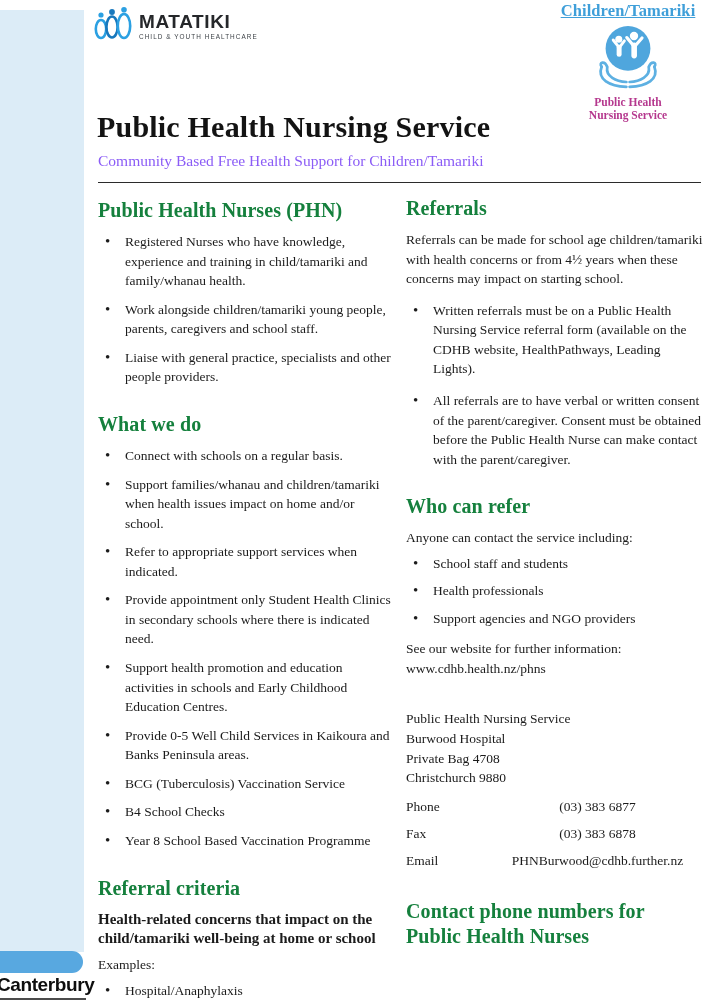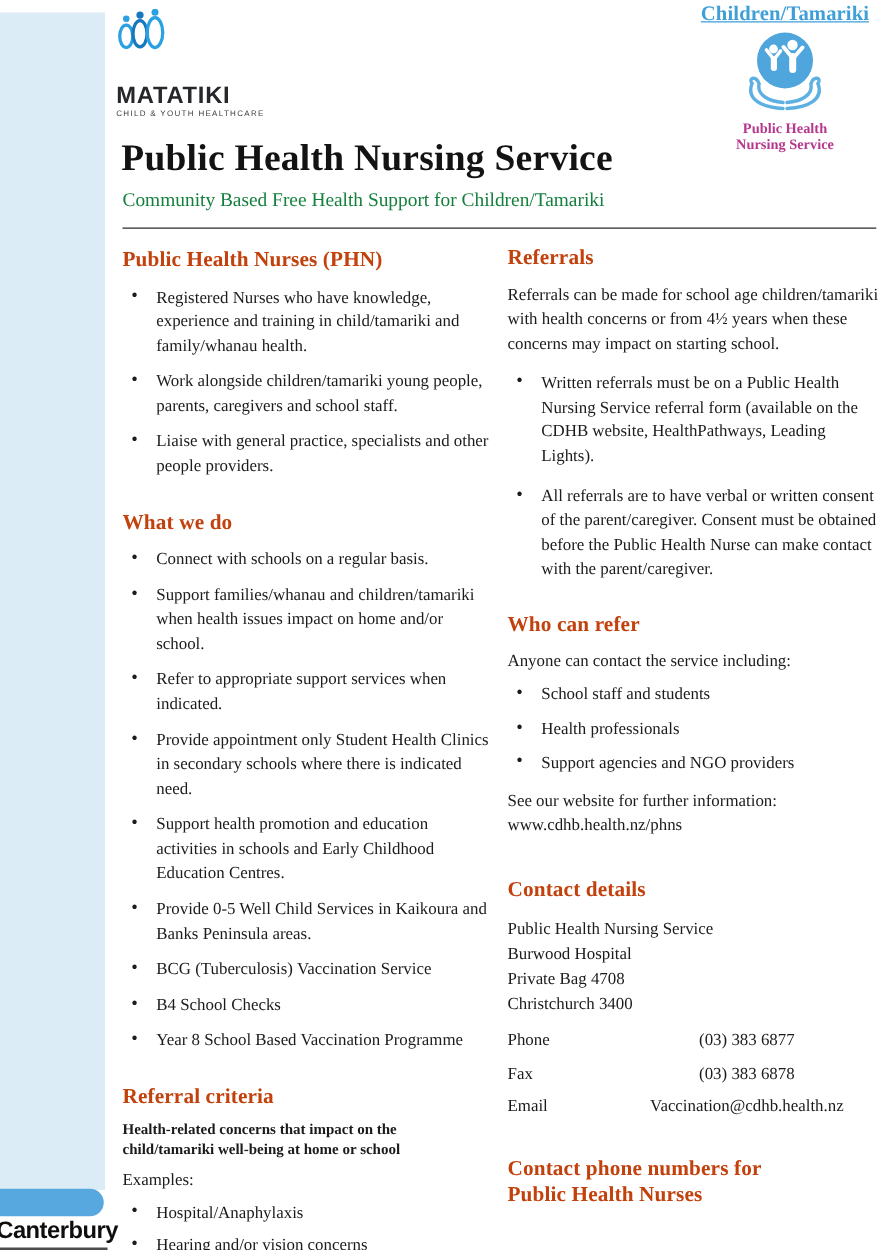--- a/index.html
+++ b/index.html
@@ -5,55 +5,55 @@
   * { box-sizing: border-box; }
   html,body { margin:0; padding:0; }
   body {
     width:714px; height:1000px; position:relative; overflow:hidden;
     background:#ffffff; color:#1b1b1b;
     font-family:"Liberation Serif","DejaVu Serif",serif;
   }
   .blue-bar { position:absolute; left:0; top:10px; width:84px; height:942px; background:#dcecf7; }
 
   
-  .matatiki { position:absolute; left:93px; top:7px; display:flex; gap:14px; align-items:flex-start;flex-direction:column; }
+  .matatiki { position:absolute; left:93px; top:7px; display:flex; gap:4px; align-items:flex-start; }
   .matatiki-text { padding-top:5px; }
   .matatiki-name { font-family:"Liberation Sans",sans-serif; font-weight:bold; font-size:19px;
                    letter-spacing:0.6px; color:#25272a; line-height:1; }
   .matatiki-tag  { font-family:"Liberation Sans",sans-serif; font-size:6.4px; letter-spacing:1.05px;
                    color:#3d4247; margin-top:2px; }
 
   
   .brand-right { position:absolute; left:551px; top:2px; width:154px; text-align:center; }
   .brand-tagline { color:#3f9fd9; font-weight:bold; font-size:16.5px; line-height:1.13; letter-spacing:0.1px;text-decoration:underline; }
   .brand-right svg { margin-top:1px; }
   .logo-caption { color:#b5388e; font-weight:bold; font-size:11.5px; line-height:1.18; margin-top:-2px; }
 
   
   .page-title { position:absolute; left:97px; top:110px; font-size:30px; font-weight:bold;
                 color:#131313; letter-spacing:0.2px; }
-  .page-subtitle { position:absolute; left:98px; top:152px; font-size:15.5px; color:#15803d; }
+  .page-subtitle { position:absolute; left:98px; top:152px; font-size:15.5px; color:#8b5cf6; }
   .rule { position:absolute; left:98px; top:182px; width:603px; border-top:1.6px solid #2b2b2b; }
 
   
   .col { position:absolute; font-size:13.5px; line-height:1.45; color:#1b1b1b; }
   .col-left  { left:98px;  top:196px; width:295px; }
   .col-right { left:406px; top:194px; width:297px; }
 
-  .section-h { font-size:17px; font-weight:bold; color:#c2410c; margin:0 0 7px 0; letter-spacing:0.1px; }
+  .section-h { font-size:20px; font-weight:bold; color:#15803d; margin:0 0 7px 0; letter-spacing:0.1px; }
   .bullets { list-style:none; margin:0; padding:0; }
   .bullets li { position:relative; padding-left:27px; margin-bottom:9px; }
   .bullets li::before { content:"\2022"; position:absolute; left:7px; top:-1px; font-size:15px; }
 
   .sec { margin:0; }
   .sec + .sec { margin-top:23px; }
   .intro-p { margin:0 0 12px 0; }
   .bullets.wide li { margin-bottom:12px; }
 
-  .criteria-sub { font-weight:bold; font-size:12px; line-height:1.33; margin:1px 0 6px 0; }
+  .criteria-sub { font-weight:bold; font-size:15px; line-height:1.33; margin:1px 0 6px 0; }
   .examples-label { margin-bottom:6px; }
   .bullets.tight li { margin-bottom:7px; }
 
   .addr div { line-height:1.48; }
   .kv-rows { margin-top:9px; }
   .kv-row { display:flex; margin-bottom:7px; }
   .kv-label { width:86px; flex:0 0 86px; }
   .kv-value { flex:1;text-align:center; }
   .phones-h { width:245px; line-height:1.25; margin-bottom:9px; }
 
@@ -193,39 +193,38 @@
     <ul class="bullets">
       <li>School staff and students</li>
       <li>Health professionals</li>
       <li>Support agencies and NGO providers</li>
     </ul>
     <div class="web-note">See our website for further information:</div>
     <div>www.cdhb.health.nz/phns</div>
   </div>
 
   <div class="sec" style="margin-top:30px;">
-    <h3 class="section-h" style="margin-bottom:9px;">Contact details</h3>
     <div class="addr">
       <div>Public Health Nursing Service</div>
       <div>Burwood Hospital</div>
       <div>Private Bag 4708</div>
-      <div>Christchurch 3400</div>
+      <div>Christchurch 9880</div>
     </div>
     <div class="kv-rows">
       <div class="kv-row">
         <span class="kv-label">Phone</span>
         <span class="kv-value">(03) 383 6877</span>
       </div>
       <div class="kv-row">
         <span class="kv-label">Fax</span>
         <span class="kv-value">(03) 383 6878</span>
       </div>
       <div class="kv-row">
         <span class="kv-label">Email</span>
-        <span class="kv-value">Vaccination@cdhb.health.nz</span>
+        <span class="kv-value">PHNBurwood@cdhb.further.nz</span>
       </div>
     </div>
   </div>
 
   <div class="sec" style="margin-top:29px;">
     <h3 class="section-h phones-h">Contact phone numbers for Public Health Nurses</h3>
 
   </div>
 
 </div>

